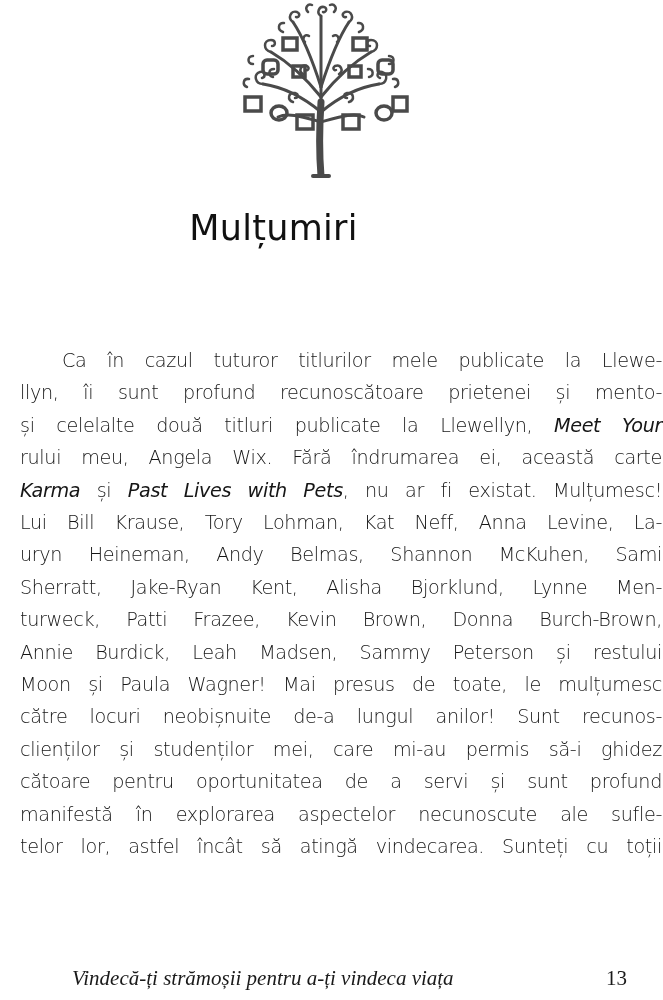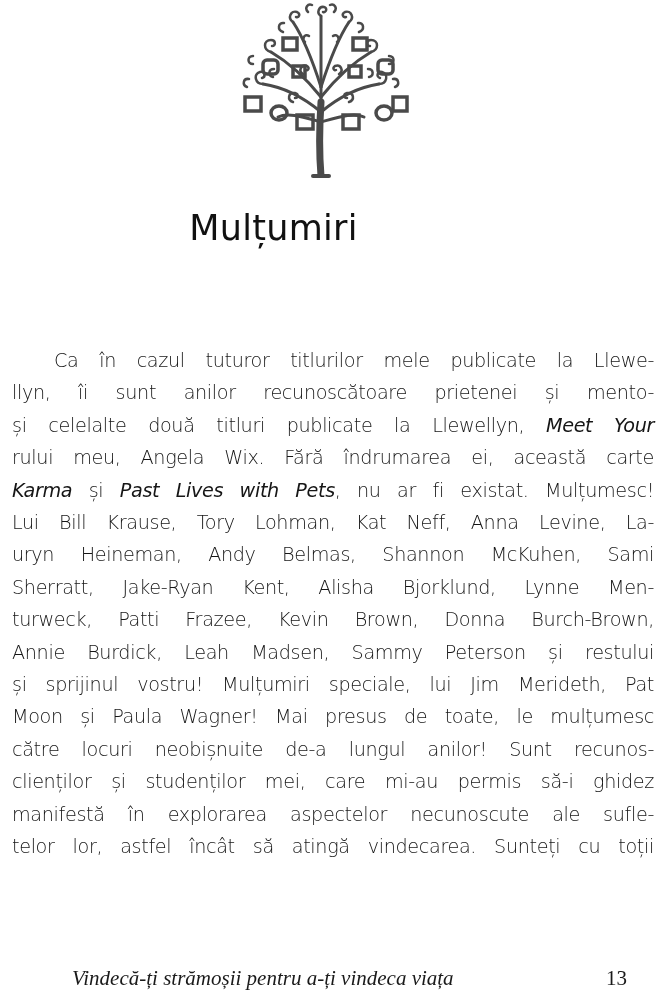--- a/index.html
+++ b/index.html
@@ -4,21 +4,21 @@
 <style>
   html, body { margin:0; padding:0; background:#ffffff; }
   body { width:663px; height:1000px; position:relative; overflow:hidden; }
   .tree { position:absolute; left:233px; top:2px; width:176px; height:176px; }
   .title {
     position:absolute; left:0; width:547px; top:208px; text-align:center;
     font-family:"DejaVu Sans", sans-serif; font-size:35px; color:#111;
     letter-spacing:0.3px; margin:0; font-weight:normal;
   }
   .body-text {
-    position:absolute; left:12px; width:642px; top:345px;
+    position:absolute; left:20px; width:642px; top:345px;
     font-family:"DejaVu Sans", sans-serif; font-size:19.2px; line-height:32.4px;
     color:#161616; text-align:justify; margin:0;
     font-weight:300; letter-spacing:-0.35px;
   }
   .line { display:block; white-space:nowrap; text-align:justify; text-align-last:justify; }
   .line.last { text-align-last:left; }
   .indent { padding-left:42px; }
   .footer {
     position:absolute; left:0; top:966px; width:537px; height:30px;
     font-family:"Liberation Serif", serif; font-size:21px; color:#1a1a1a;
@@ -87,33 +87,33 @@
       <rect x="64" y="113" width="16" height="14"></rect>
       <rect x="110" y="113" width="16" height="14"></rect>
     </g>
   </svg>
 </div>
 
 <h1 class="title">Mulțumiri</h1>
 
 <div class="body-text">
   <span class="line indent">Ca în cazul tuturor titlurilor mele publicate la Llewe-</span>
-  <span class="line">llyn, îi sunt anilor recunoscătoare prietenei și mento-</span>
+  <span class="line">llyn, îi sunt profund recunoscătoare prietenei și mento-</span>
   <span class="line"><span>și celelalte două titluri publicate la Llewellyn, </span><i>Meet Your</i></span>
   <span class="line">rului meu, Angela Wix. Fără îndrumarea ei, această carte</span>
   <span class="line"><i>Karma</i><span> și </span><i>Past Lives with Pets</i><span>, nu ar fi existat. Mulțumesc!</span></span>
   <span class="line">Lui Bill Krause, Tory Lohman, Kat Neff, Anna Levine, La-</span>
   <span class="line">uryn Heineman, Andy Belmas, Shannon McKuhen, Sami</span>
   <span class="line">Sherratt, Jake-Ryan Kent, Alisha Bjorklund, Lynne Men-</span>
   <span class="line">turweck, Patti Frazee, Kevin Brown, Donna Burch-Brown,</span>
   <span class="line">Annie Burdick, Leah Madsen, Sammy Peterson și restului</span>
-  <span class="line">și sprijinul vostru! Mulțumiri speciale, lui Jim Merideth, Pat</span>
   <span class="line">Moon și Paula Wagner! Mai presus de toate, le mulțumesc</span>
   <span class="line">către locuri neobișnuite de-a lungul anilor! Sunt recunos-</span>
   <span class="line">clienților și studenților mei, care mi-au permis să-i ghidez</span>
+  <span class="line">cătoare pentru oportunitatea de a servi și sunt profund</span>
   <span class="line">manifestă în explorarea aspectelor necunoscute ale sufle-</span>
   <span class="line">telor lor, astfel încât să atingă vindecarea. Sunteți cu toții</span>
 </div>
 
 <div class="footer">
   <span class="footer-title">Vindecă-ți strămoșii pentru a-ți vindeca viața</span>
   <span class="footer-page">13</span>
 </div>
 
 </body></html>

